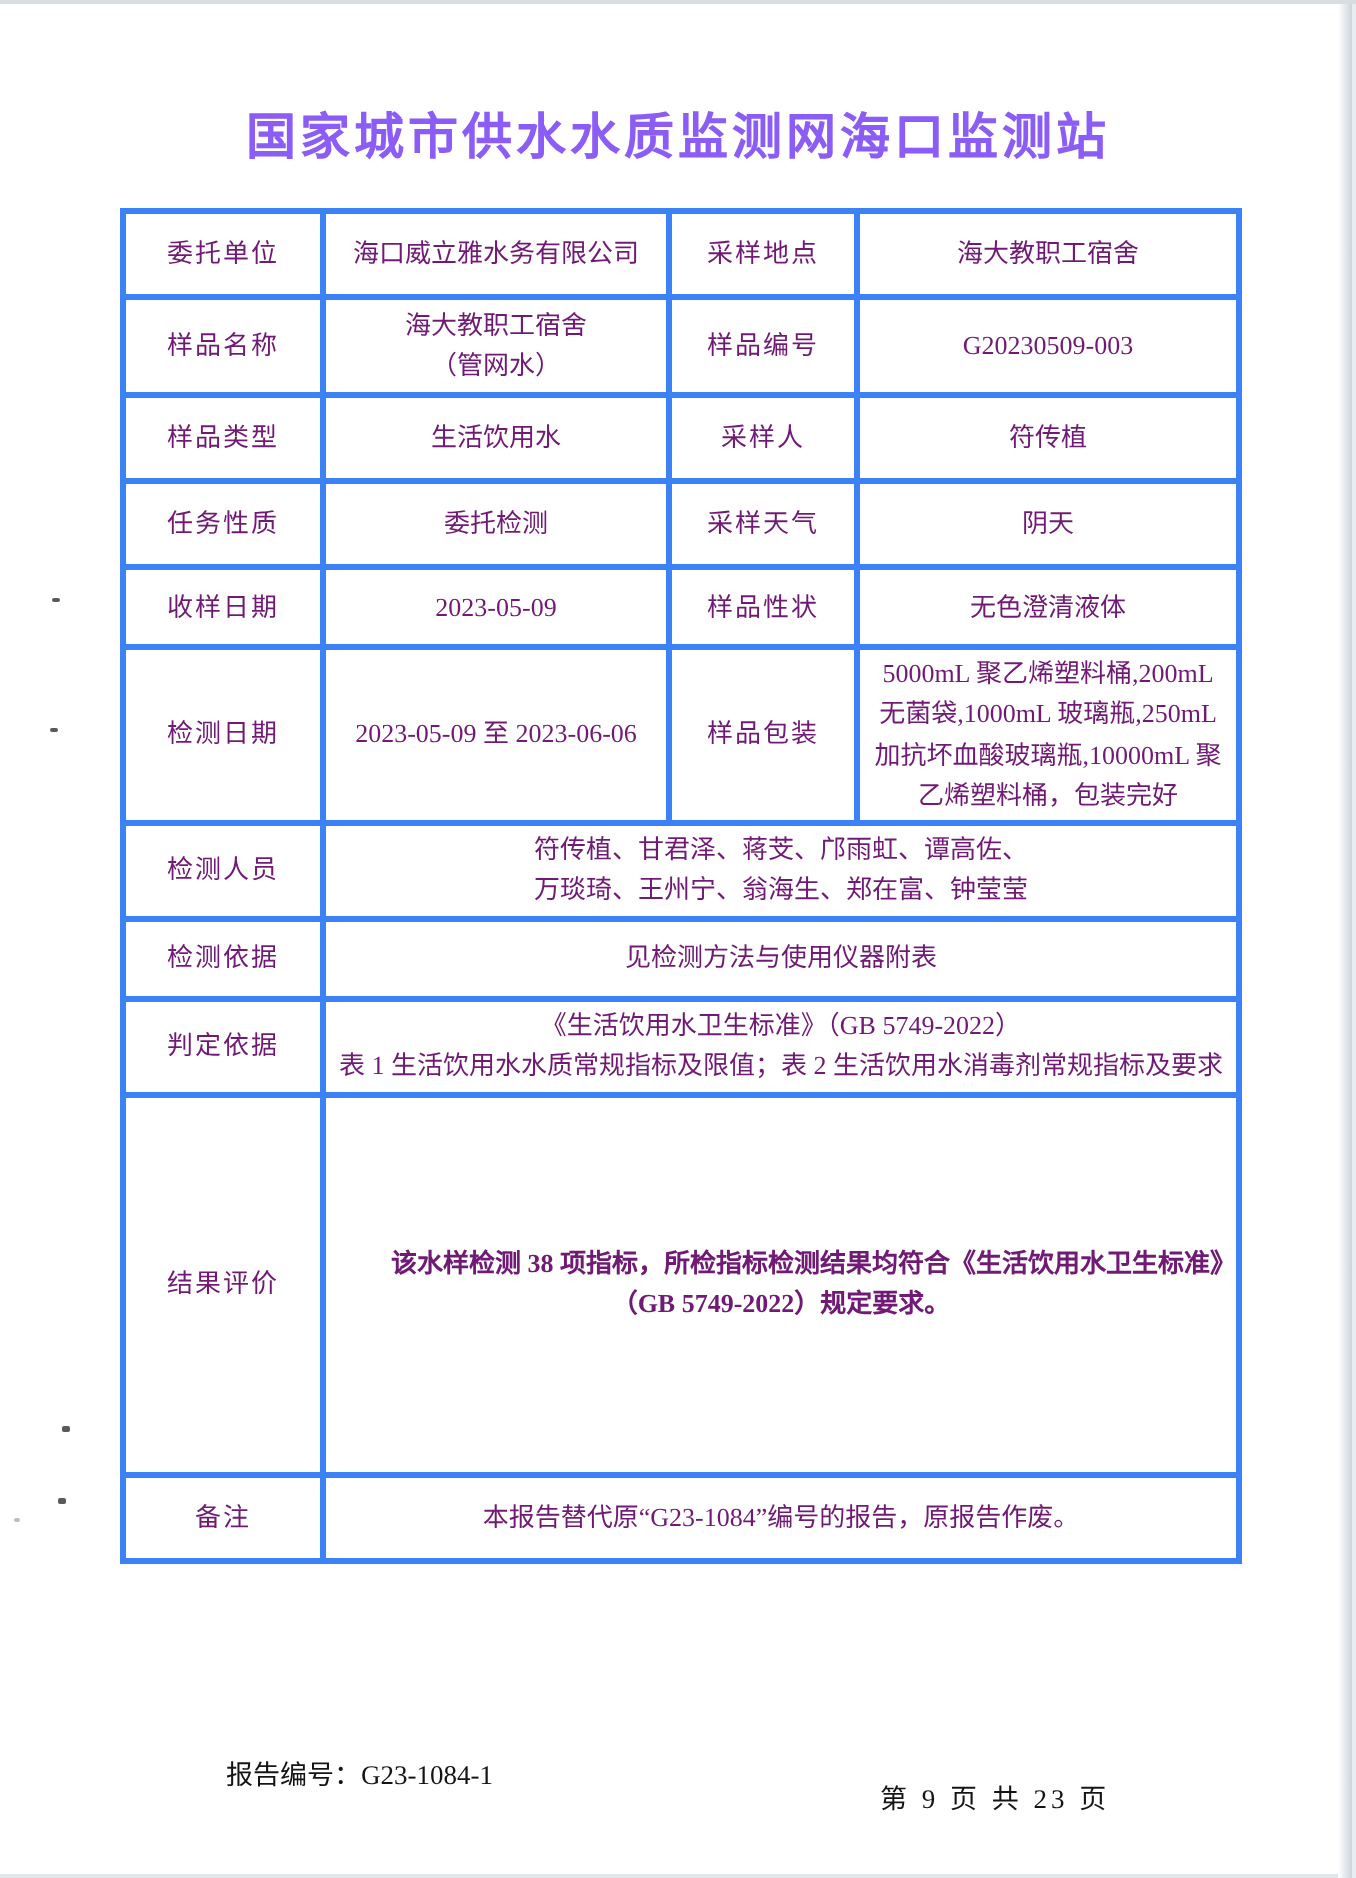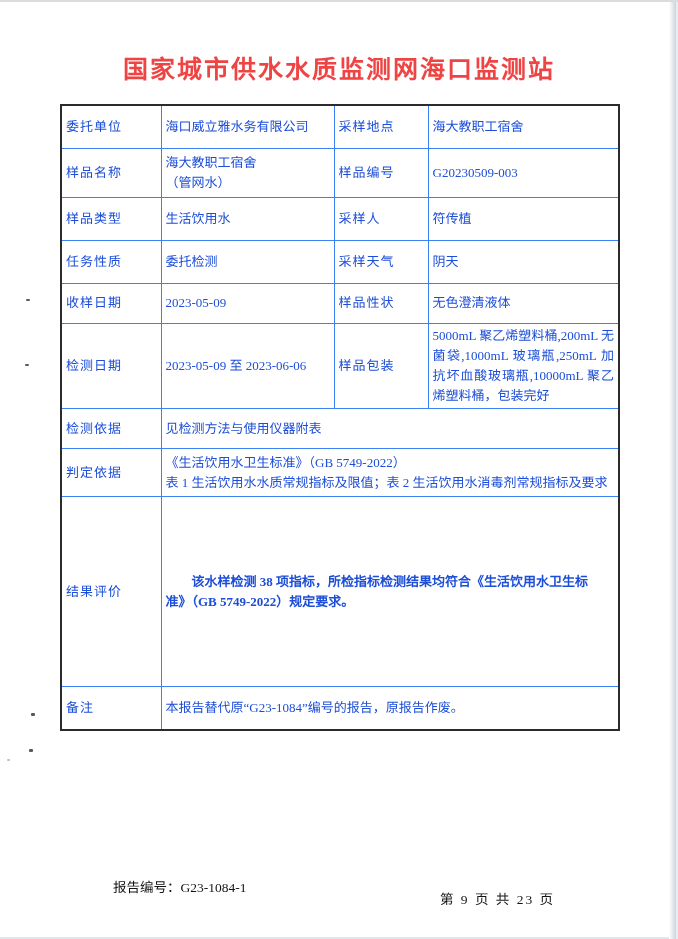--- a/index.html
+++ b/index.html
@@ -22,37 +22,38 @@
     background:linear-gradient(to right,#ffffff,#ccd4db);
     border-right:2px solid #e8edf2;
   }
   .title{
     margin-top:50px;
     text-align:center;
     font-weight:bold;
     font-size:25px;
     letter-spacing:2px;
     line-height:1.45;
-    color:#ef4444;
+    color:#8b5cf6;
   }
   table.report{
     border-collapse:collapse;
     table-layout:fixed;
     width:558px;
     margin:16px 0 0 60px;
     border:2px solid #2b2b2b;
   }
   table.report td{
-    border:1px solid #3b82f6;
+    border:3px solid #3b82f6;
     font-size:13px;
+    text-align:center;
     vertical-align:middle;
     padding:2px 4px;
     white-space:pre-line;
     line-height:1.55;
-    color:#1d4ed8;
+    color:#701a75;
   }
   td.lbl{letter-spacing:1px;}
   td.pack{
     font-size:12px;
     text-align:justify;
     line-height:1.42;
     padding:3px 6px;
   }
   td.two-line{line-height:1.75;}
   td.judge{font-size:12.4px;padding:2px 2px;line-height:1.8;}
@@ -131,20 +132,25 @@
       <td>2023-05-09</td>
       <td class="lbl">样品性状</td>
       <td>无色澄清液体</td>
     </tr>
     <tr style="height:73px">
       <td class="lbl">检测日期</td>
       <td>2023-05-09 至 2023-06-06</td>
       <td class="lbl">样品包装</td>
       <td class="pack">5000mL 聚乙烯塑料桶,200mL 无菌袋,1000mL 玻璃瓶,250mL 加抗坏血酸玻璃瓶,10000mL 聚乙烯塑料桶，包装完好</td>
     </tr>
+    <tr style="height:48px">
+      <td class="lbl">检测人员</td>
+      <td class="two-line" colspan="3">符传植、甘君泽、蒋芠、邝雨虹、谭高佐、
+万琰琦、王州宁、翁海生、郑在富、钟莹莹</td>
+    </tr>
     <tr style="height:40px">
       <td class="lbl">检测依据</td>
       <td colspan="3">见检测方法与使用仪器附表</td>
     </tr>
     <tr style="height:48px">
       <td class="lbl">判定依据</td>
       <td class="judge" colspan="3">《生活饮用水卫生标准》（GB 5749-2022）
 表 1 生活饮用水水质常规指标及限值；表 2 生活饮用水消毒剂常规指标及要求</td>
     </tr>
     <tr style="height:190px">

